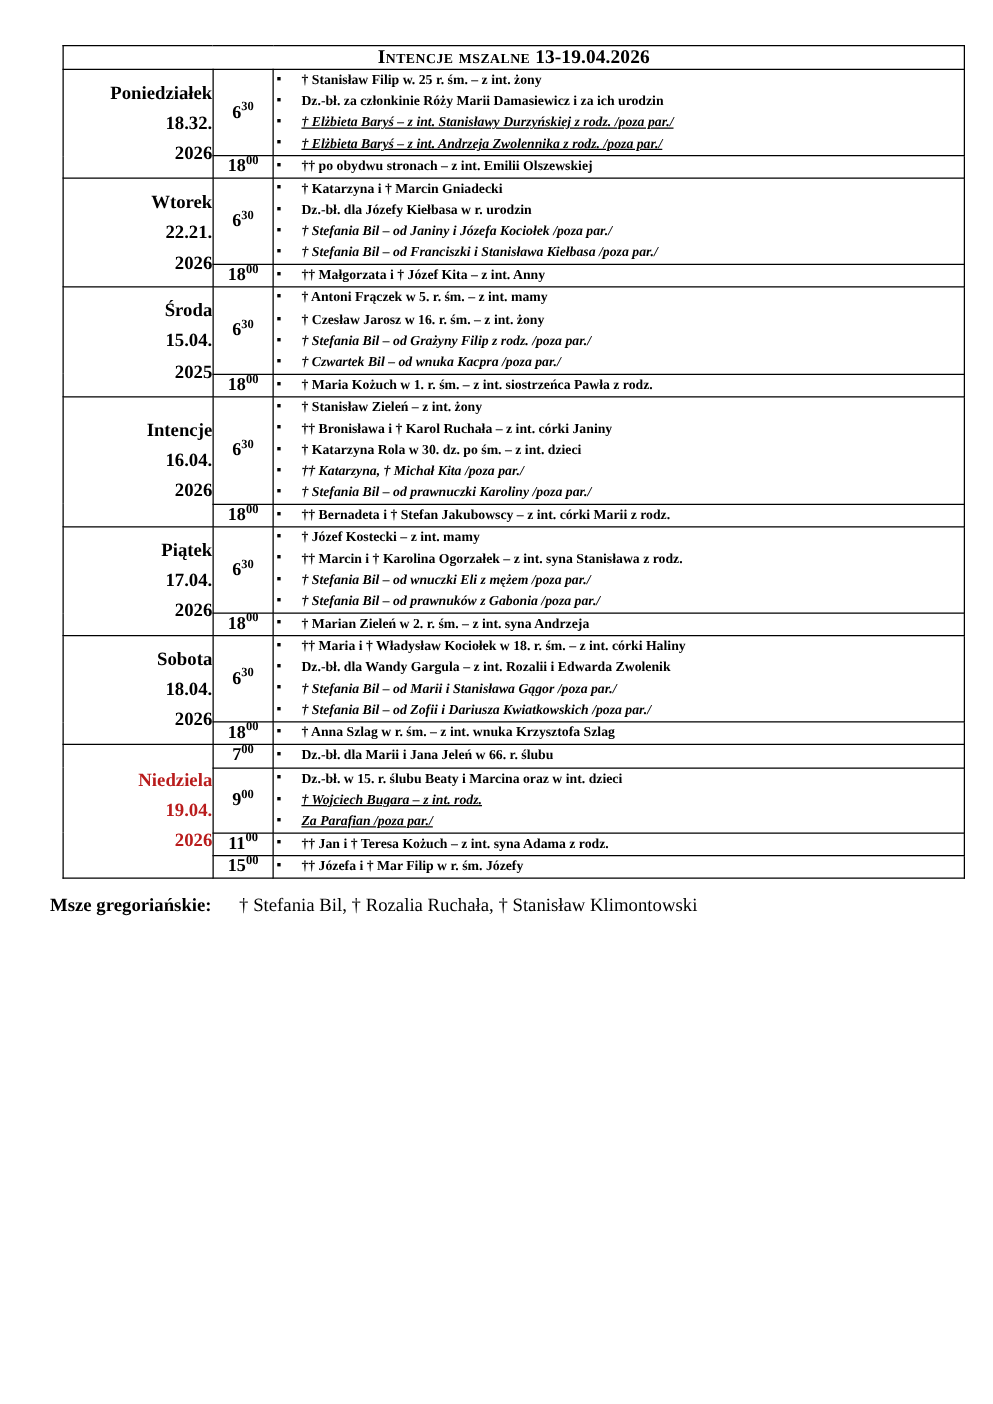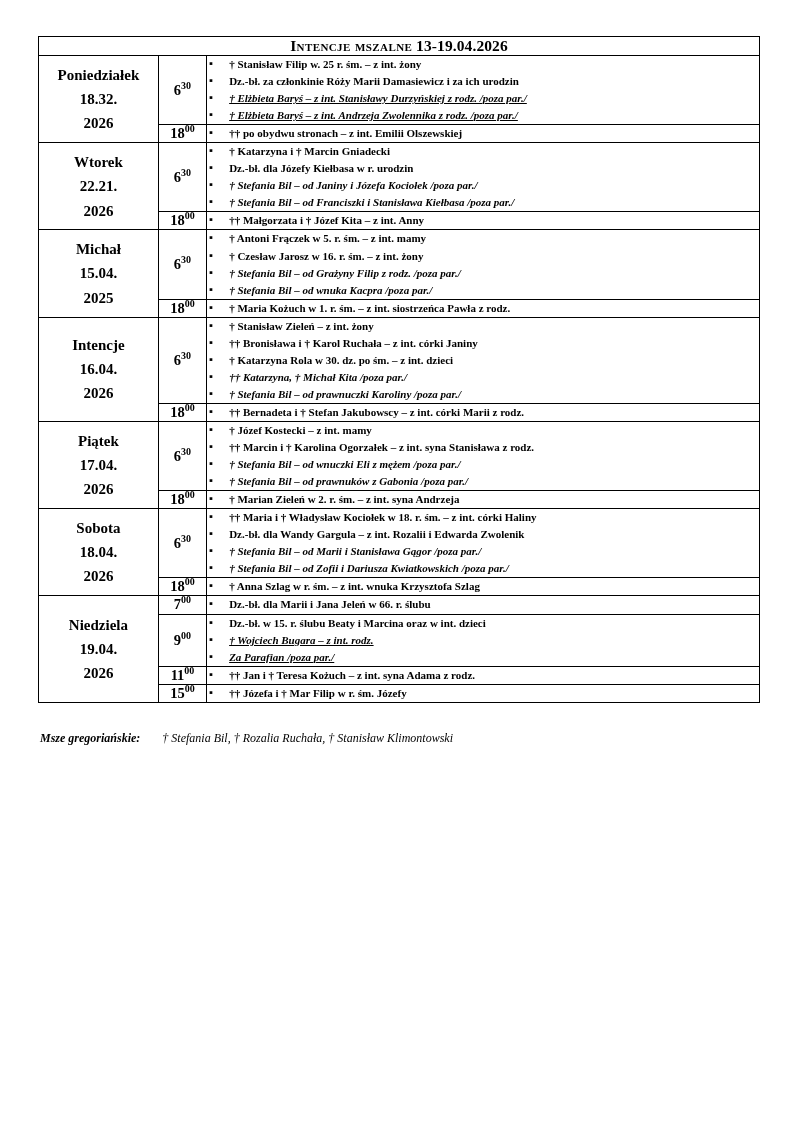--- a/index.html
+++ b/index.html
@@ -21,20 +21,21 @@
     height: 1123px;
     box-sizing: border-box;
     padding: 36px 38px 0 38px;
   }
 
   table.sheet {
     width: 722px;
     border-collapse: collapse;
     table-layout: fixed;
     border: 1.6px solid #000;
+    margin-left: 12px;
   }
   table.sheet td {
     border: 1.2px solid #000;
     padding: 0;
     vertical-align: middle;
   }
 
   
   .title-cell {
     text-align: center;
@@ -48,30 +49,30 @@
   }
   .title-date { letter-spacing: 0.1px; }
 
   
   .col-day  { width: 119px; }
   .col-time { width: 48px; }
   .col-int  { width: 549px; }
 
   
   .day-cell {
-    text-align: center;
+    text-align: right;
     font-weight: bold;
     font-size: 15px;
     line-height: 1.62;
     padding: 4px 2px;
   }
   .day-cell .d-name { display: block; }
   .day-cell .d-date { display: block; }
   .day-cell .d-year { display: block; }
-  .day-sunday { color: #000000; }
+  .day-sunday { color: #b91c1c; }
 
   
   .time-cell {
     text-align: center;
     font-weight: bold;
     font-size: 14.5px;
     white-space: nowrap;
     padding: 3px 1px;
   }
   .time-cell sup {
@@ -103,25 +104,24 @@
     left: 2px;
     top: -1px;
     font-size: 11px;
     color: #000;
   }
   li.it  { font-style: italic; }
   li.itu { font-style: italic; text-decoration: underline; }
 
   
   .footer {
-    margin-top: 28px;
+    margin-top: 14px;
     padding-left: 2px;
-    font-size: 12px;
+    font-size: 15px;
     white-space: nowrap;
-    font-style: italic;
   }
   .footer .f-label {
     font-weight: bold;
   }
   .footer .f-names {
     margin-left: 22px;
   }
 </style>
 </head>
 <body>
@@ -186,31 +186,31 @@
         <tr>
           <td class="time-cell"><span>18</span><sup>00</sup></td>
           <td class="int-cell">
             <ul class="ints">
               <li>†† Małgorzata i † Józef Kita – z int. Anny</li>
             </ul>
           </td>
         </tr>
         <tr>
           <td class="day-cell" rowspan="2">
-            <span class="d-name">Michał</span>
+            <span class="d-name">Środa</span>
             <span class="d-date">15.04.</span>
             <span class="d-year">2025</span>
           </td>
           <td class="time-cell"><span>6</span><sup>30</sup></td>
           <td class="int-cell">
             <ul class="ints">
               <li>† Antoni Frączek w 5. r. śm. – z int. mamy</li>
               <li>† Czesław Jarosz w 16. r. śm. – z int. żony</li>
               <li class="it">† Stefania Bil – od Grażyny Filip z rodz. /poza par./</li>
-              <li class="it">† Stefania Bil – od wnuka Kacpra /poza par./</li>
+              <li class="it">† Czwartek Bil – od wnuka Kacpra /poza par./</li>
             </ul>
           </td>
         </tr>
         <tr>
           <td class="time-cell"><span>18</span><sup>00</sup></td>
           <td class="int-cell">
             <ul class="ints">
               <li>† Maria Kożuch w 1. r. śm. – z int. siostrzeńca Pawła z rodz.</li>
             </ul>
           </td>

